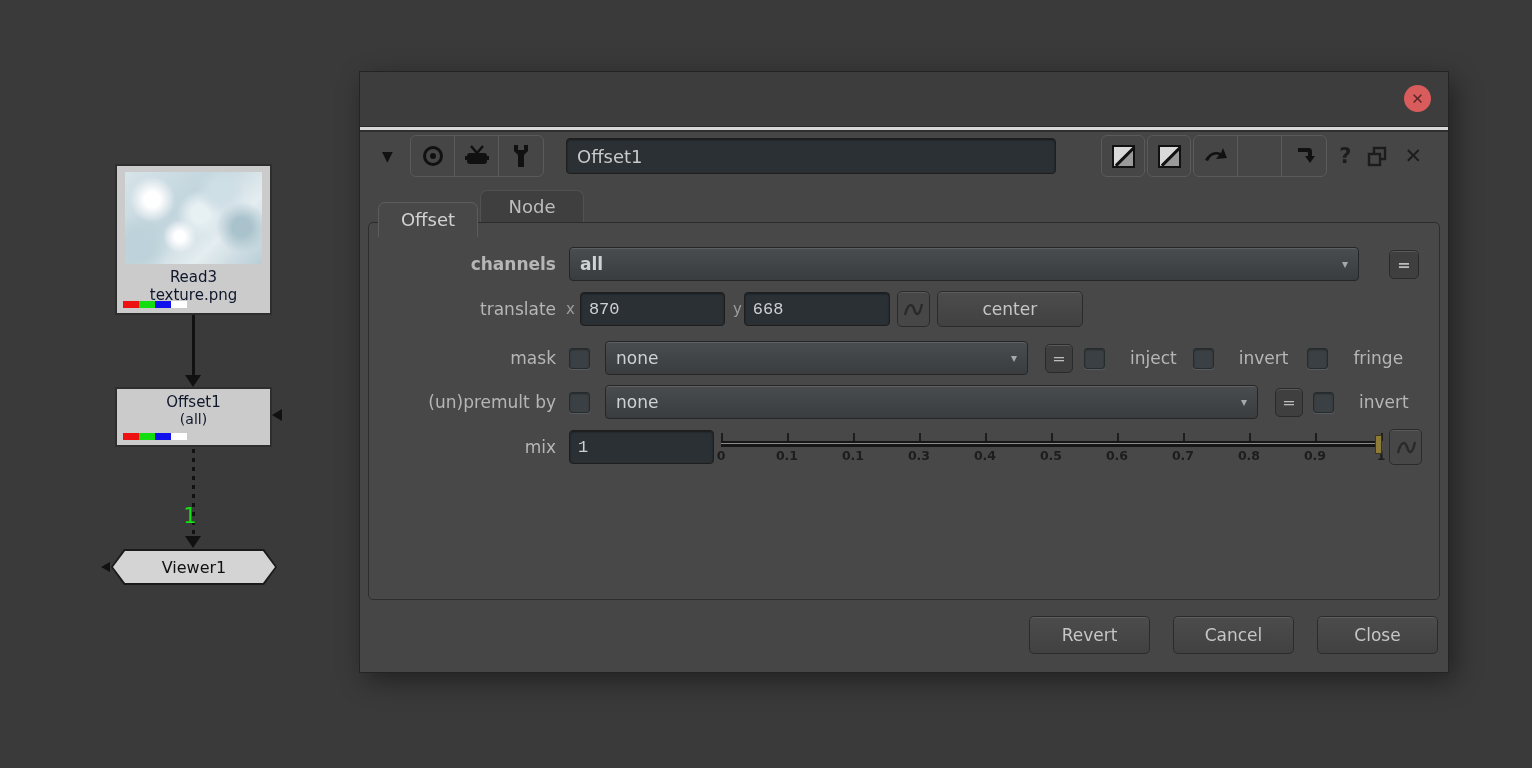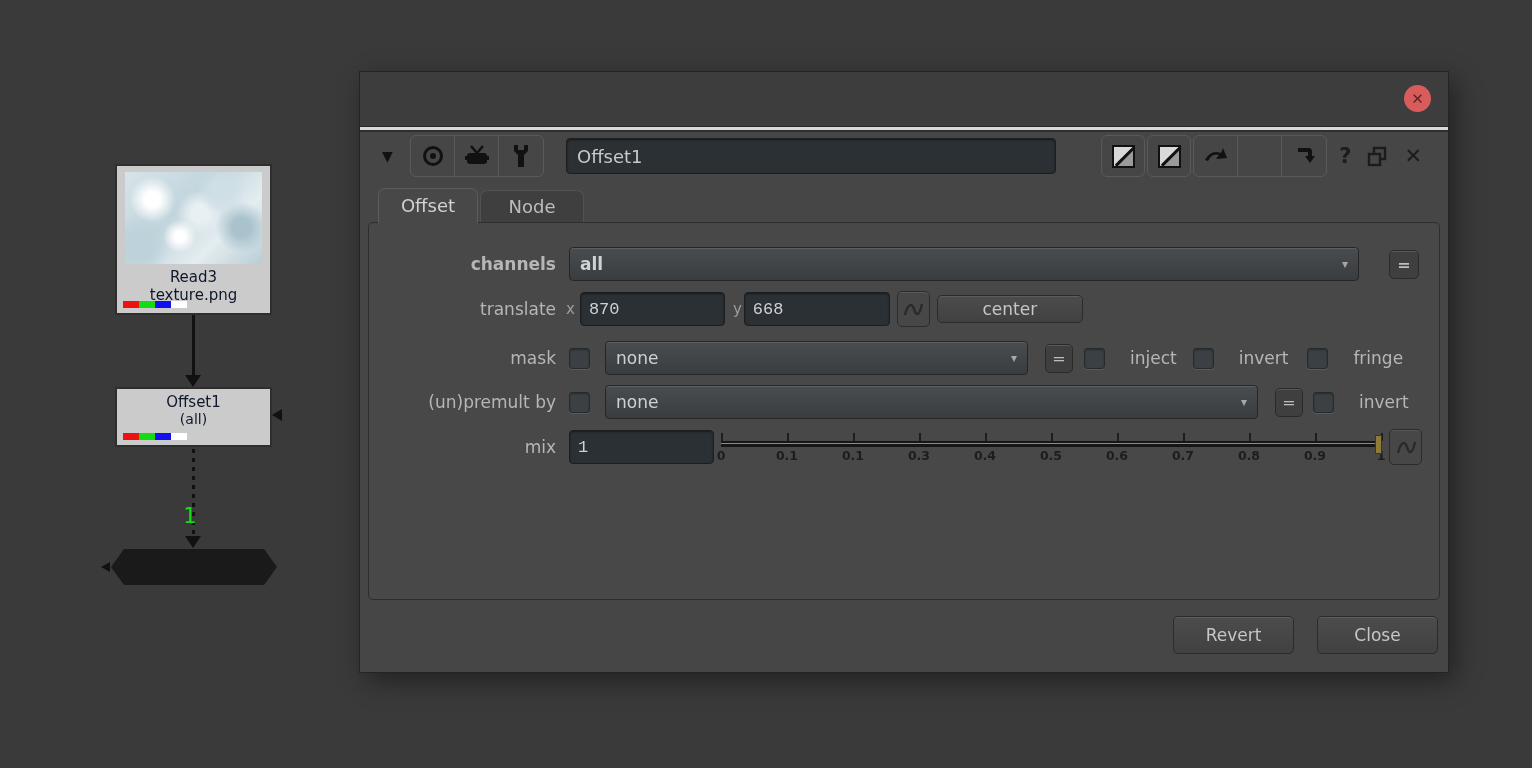--- a/index.html
+++ b/index.html
@@ -73,21 +73,21 @@
                border:2px solid #111; position:relative; }
   .slash-box::after { content:""; position:absolute; left:-2px; top:8px; width:26px; height:2.5px;
                background:#111; transform:rotate(-45deg); }
   .tb-glyph { color:#1c1c1c; font-size:21px; font-weight:bold; margin:0 12px; }
   .circle-icon { width:20px; height:20px; border:3px solid #111; border-radius:50%;
                  display:flex; align-items:center; justify-content:center; }
   .circle-icon::after { content:""; width:6px; height:6px; background:#111; border-radius:50%; }
 
   
   .tab { position:absolute; border-radius:7px 7px 0 0; text-align:center; font-size:18px; }
-  .tab-active { left:18px; top:116px; width:100px; height:35px; line-height:34px;
+  .tab-active { left:18px; top:130px; width:100px; height:35px; line-height:34px;
                 background:#484848; border:1px solid #5c5c5c; border-bottom:none;
                 color:#d2d2d2; z-index:3; }
   .tab-idle { left:120px; top:118px; width:104px; height:33px; line-height:32px;
               background:#3f3f3f; border:1px solid #525252; border-bottom:none;
               color:#bdbdbd; z-index:1; }
 
   .content-box { position:absolute; left:8px; right:8px; top:150px; bottom:72px;
                  background:#484848; border:1px solid #2d2d2d; border-radius:5px; z-index:2; }
 
   .row { position:absolute; left:0; right:0; display:flex; align-items:center; }
@@ -100,21 +100,21 @@
   .dropdown { height:34px; background:linear-gradient(#4a4d50,#3a3d40); border:1px solid #262626;
               border-radius:4px; color:#cfd2d4; font-size:17px; display:flex; align-items:center;
               padding:0 10px; position:relative; box-shadow:inset 0 1px 0 #5e6164; }
   .dd-arrow { position:absolute; right:10px; color:#a8a8a8; font-size:12px; }
   .eq-btn { width:30px; height:29px; background:#3f3f3f; border:1px solid #2a2a2a; border-radius:5px;
             color:#bdbdbd; font-size:16px; display:flex; align-items:center; justify-content:center;
             box-shadow:inset 0 1px 0 #5a5a5a; }
   .checkbox { width:21px; height:21px; background:#3b4044; border:1px solid #262b2e; border-radius:3px;
               box-shadow:inset 0 1px 2px rgba(0,0,0,.35), 0 1px 0 #565b5e; }
   .cb-label { color:#b6b6b6; font-size:17px; margin-left:25px; }
-  .push-btn { height:28px; background:linear-gradient(#4c4c4c,#414141); border:1px solid #2b2b2b;
+  .push-btn { height:36px; background:linear-gradient(#4c4c4c,#414141); border:1px solid #2b2b2b;
               border-radius:5px; color:#c6c6c6; font-size:17px; display:flex; align-items:center;
               justify-content:center; box-shadow:inset 0 1px 0 #5d5d5d; }
   .curve-btn { width:33px; height:36px; background:#474747; border:1px solid #2b2b2b; border-radius:5px;
                display:flex; align-items:center; justify-content:center; box-shadow:inset 0 1px 0 #5a5a5a; }
 
   
   .slider { position:relative; width:660px; height:34px; }
   .slider-track { position:absolute; left:0; right:0; top:11px; height:6px;
                   background:linear-gradient(#161616 0 2px, #8a8a8a 2px 3px, #161616 3px 6px); }
   .tick { position:absolute; top:0; width:1px; }
@@ -161,20 +161,23 @@
   </div>
   <div class="mask-arrow"></div>
 
   <div class="conn-dotted"></div>
   <div class="conn-label">1</div>
   <div class="arrow-down" style="left:185px; top:536px;"></div>
 
   <div class="viewer-wrap">
     <div class="viewer-in-arrow"></div>
     <div class="viewer-outer"></div>
+    <div class="viewer-inner">
+      <span>Viewer1</span>
+    </div>
   </div>
 
   <div class="panel">
 
     <div class="titlebar">
       <div class="win-close">
         <span>✕</span>
       </div>
     </div>
     <div class="title-sep"></div>
@@ -342,17 +345,18 @@
         <div class="curve-btn" style="margin-left:8px;">
           <svg width="24" height="24" viewBox="0 0 24 24">
             <path d="M4 18 C7 6 11 6 13 12 S18 21 21 7" stroke="#2a2a2a" stroke-width="2.4" fill="none"></path>
           </svg>
         </div>
       </div>
     </div>
 
     <div class="footer">
       <div class="push-btn">Revert</div>
+      <div class="push-btn">Cancel</div>
       <div class="push-btn">Close</div>
     </div>
 
   </div>
 </div>
 
 </body></html>

